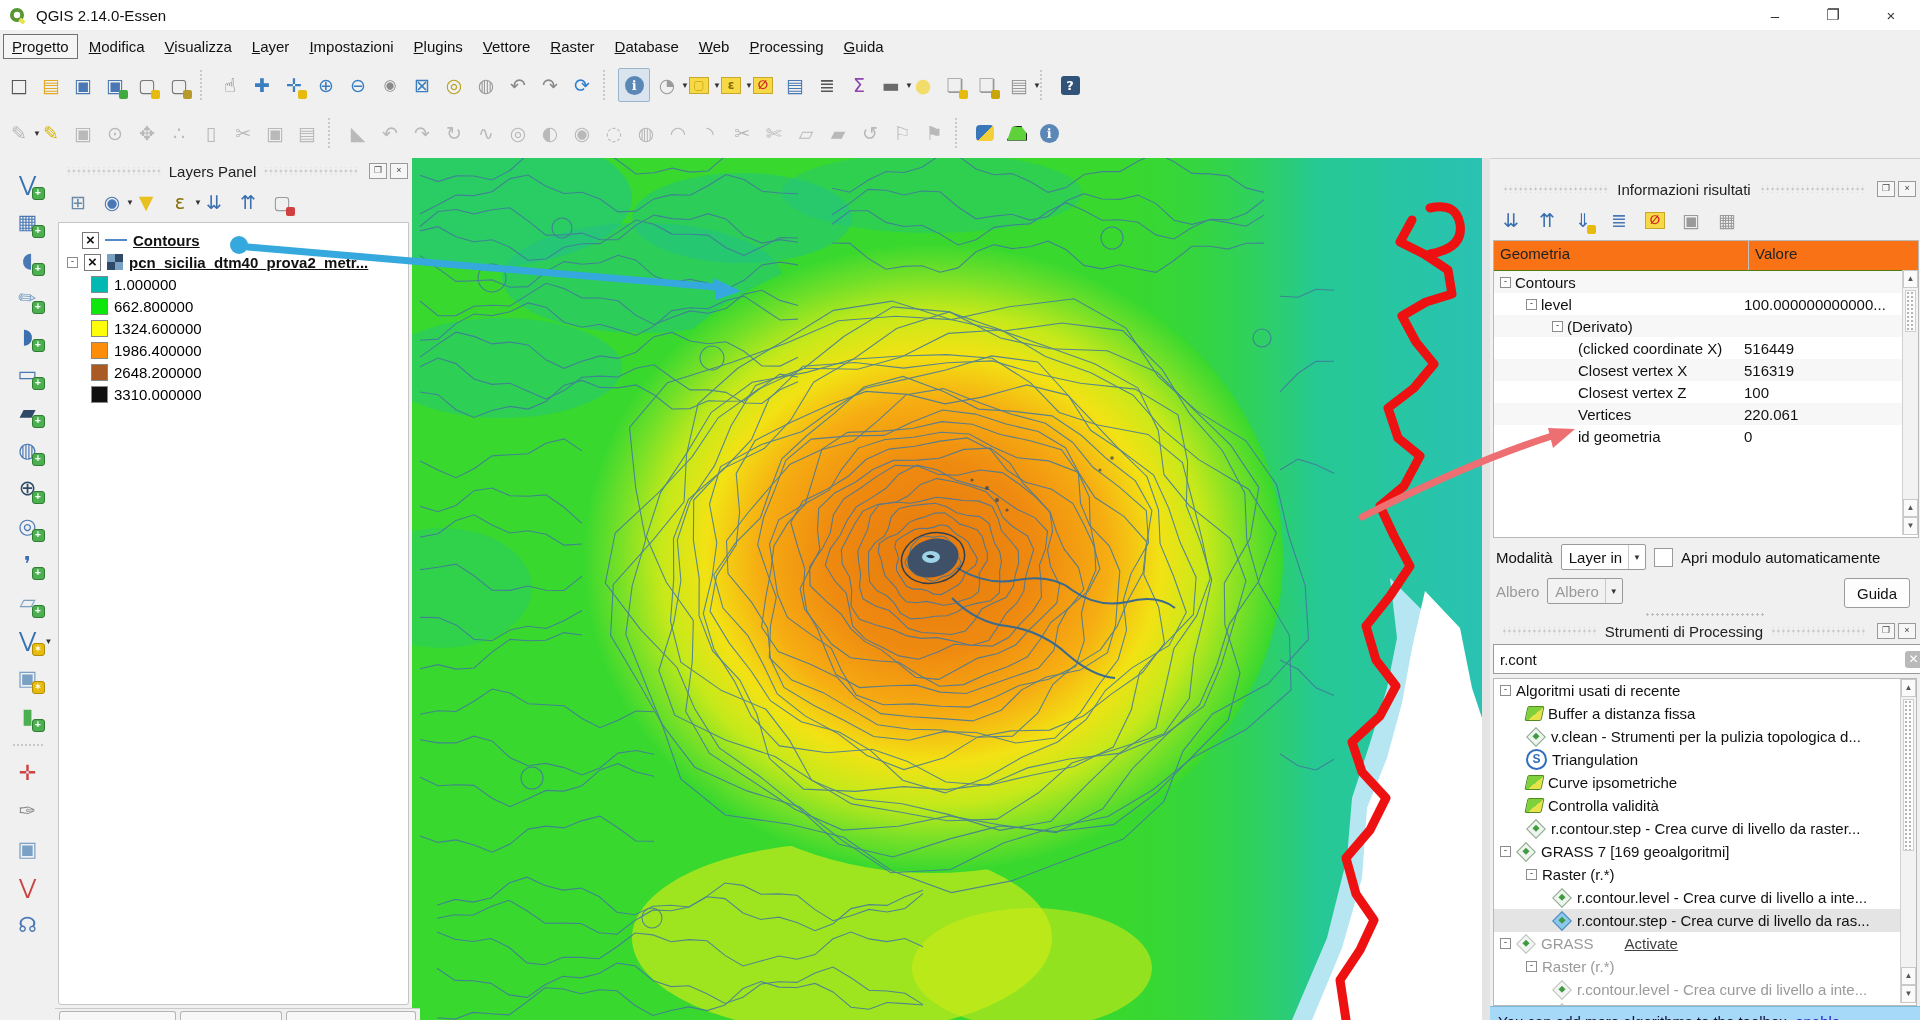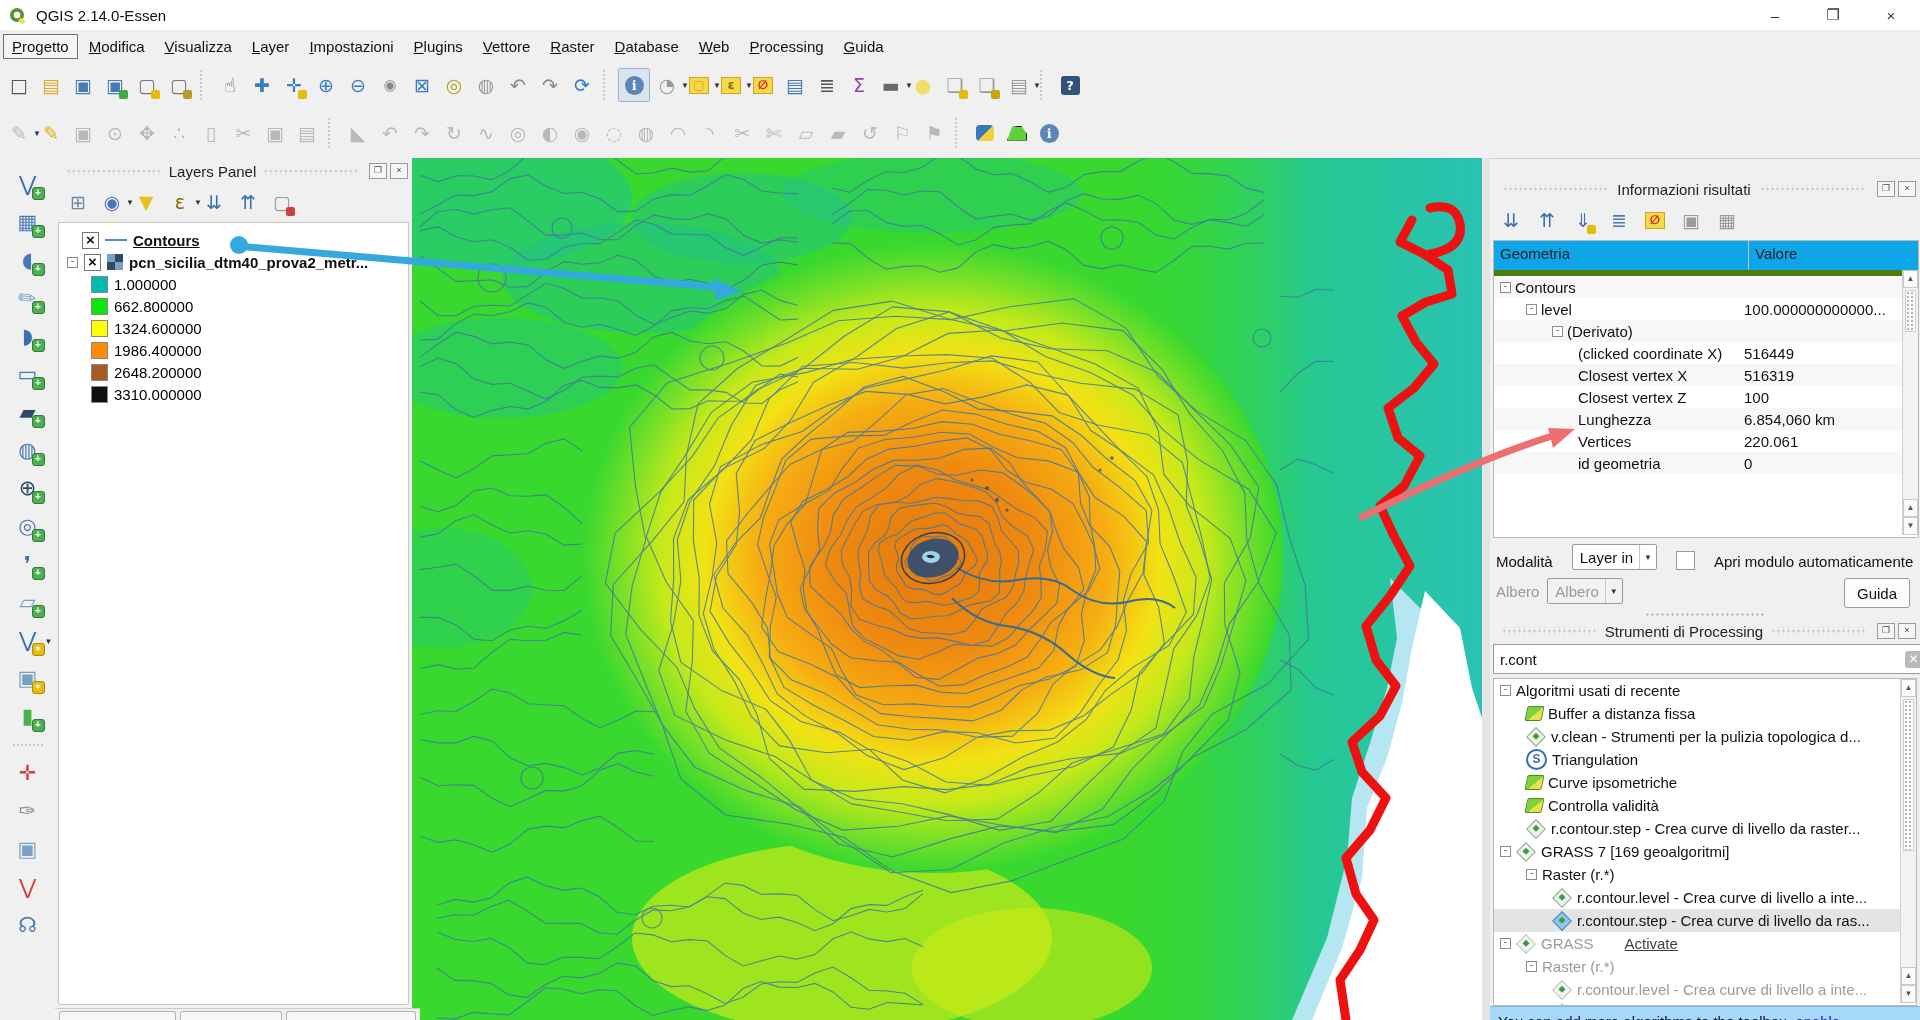--- a/index.html
+++ b/index.html
@@ -51,34 +51,34 @@
   #layers-panel{left:55px;top:158px;width:357px;height:850px;background:#f0f0f0;display:flex;flex-direction:column;}
   #layers-toolbar{height:36px;display:flex;align-items:center;gap:4px;padding-left:8px;}
   #layers-tree{flex:1;background:#fff;border:1px solid #c6c6c6;margin:2px 3px 3px 3px;border-radius:0 0 3px 3px;
     padding-top:6px;font-size:15px;overflow:hidden;}
   .lt-row{height:22px;display:flex;align-items:center;gap:6px;padding-left:8px;white-space:nowrap;}
   .chk{width:15px;height:15px;border:1px solid #777;background:#fff;font-size:15px;line-height:13px;font-weight:bold;
     text-align:center;color:#111;flex:none;}
   .sym-line{width:22px;height:0;border-top:2px solid #5588cc;flex:none;}
   .sym-raster{width:16px;height:16px;flex:none;background:
     conic-gradient(#2e4a66 25%,#7aa0c4 0 50%,#2e4a66 0 75%,#7aa0c4 0);}
-  .lt-name{font-weight:bold;color:#111;}
+  .lt-name{font-weight:bold;color:#111;text-decoration:underline;}
   .swatch{width:15px;height:15px;border:1px solid #888;flex:none;margin-left:24px;}
   .expander{width:9px;height:9px;border:1px solid #8c8c8c;background:#fff;color:#333;font-size:9px;line-height:7px;
     text-align:center;flex:none;font-family:"DejaVu Sans Mono",monospace;}
   
   #map{left:412px;top:158px;width:1070px;height:862px;background:#38d82f;overflow:hidden;}
   #splitter{left:1482px;top:158px;width:8px;height:862px;background:#e4e4e4;}
   
   #right-dock{left:1490px;top:176px;width:430px;height:862px;background:#f0f0f0;}
   
   #identify-toolbar{height:36px;display:flex;align-items:center;gap:6px;padding-left:6px;}
   #identify-table{position:absolute;left:3px;top:64px;width:424px;height:296px;background:#fff;border:1px solid #b9b9b9;
     font-size:15px;}
-  #it-header{display:flex;height:29px;border-bottom:6px solid #4d7c0f;background:#0ea5e9;}
+  #it-header{display:flex;height:29px;border-bottom:1px solid #4d7c0f;background:#f97316;}
   #it-header>div{padding:4px 6px;color:#222;}
   #it-h1{width:242px;border-right:1px solid #c2c2c2;}
   .it-row{display:flex;height:22px;align-items:center;white-space:nowrap;}
   .it-row:nth-child(odd){background:#f7f7f7;}
   .it-label{display:flex;align-items:center;gap:4px;overflow:hidden;color:#111;}
   .it-value{position:absolute;left:250px;color:#111;}
   .it-rows{position:relative;}
   .vsb{position:absolute;right:0;top:0;width:15px;background:#f2f2f2;border-left:1px solid #d0d0d0;}
   .sb-btn{height:16px;font-size:8px;color:#555;text-align:center;line-height:16px;border:1px solid #c9c9c9;background:#fafafa;}
   .sb-grip{height:40px;margin:2px 2px;background-image:radial-gradient(#b5b5b5 1px,transparent 1.2px);
@@ -729,26 +729,20 @@
           <div class="it-value">516319</div>
         </div>
         <div class="it-row">
           <div class="it-label" style="padding-left: 84px;">
             <span>Closest vertex Z</span>
           </div>
           <div class="it-value">100</div>
         </div>
         <div class="it-row">
           <div class="it-label" style="padding-left: 84px;">
-            <span>Lunghezza</span>
-          </div>
-          <div class="it-value">6.854,060 km</div>
-        </div>
-        <div class="it-row">
-          <div class="it-label" style="padding-left: 84px;">
             <span>Vertices</span>
           </div>
           <div class="it-value">220.061</div>
         </div>
         <div class="it-row">
           <div class="it-label" style="padding-left: 84px;">
             <span>id geometria</span>
           </div>
           <div class="it-value">0</div>
         </div>
@@ -757,21 +751,21 @@
       <div class="sb-btn">▲</div>
       <div class="sb-grip"></div>
       <div style="position:absolute;bottom:0;width:100%;">
         <div class="sb-btn">▲</div>
         <div class="sb-btn">▼</div>
       </div>
     </div>
   </div>
 
   <div id="identify-footer">
-    <div style="position:absolute;left:6px;top:2px;display:flex;align-items:flex-end;gap:19px;">
+    <div style="position:absolute;left:6px;top:2px;display:flex;align-items:center;gap:8px;">
       <span>Modalità</span>
       <span class="combo">
         <span>Layer in</span>
         <span class="dd2">▼</span>
       </span>
       <span class="checkbox"></span>
       <span>Apri modulo automaticamente</span>
     </div>
     <div style="position:absolute;left:6px;top:36px;display:flex;align-items:center;gap:8px;color:#9a9a9a;">
       <span>Albero</span>

